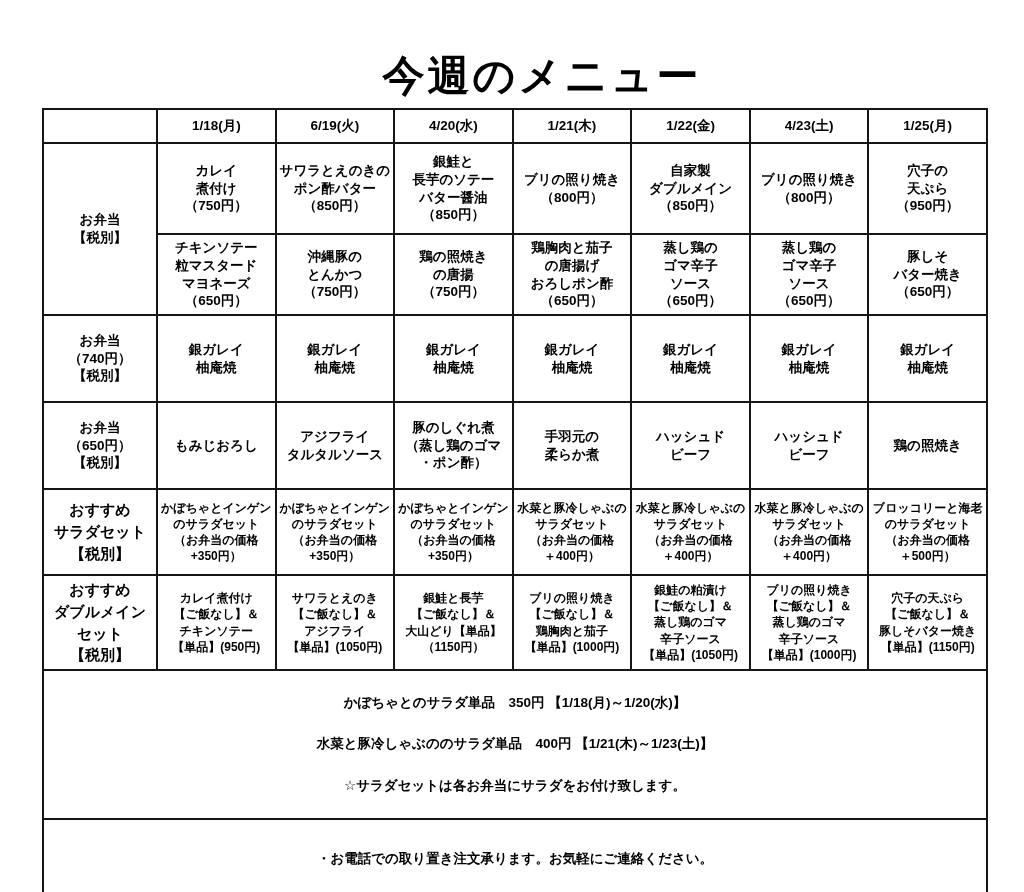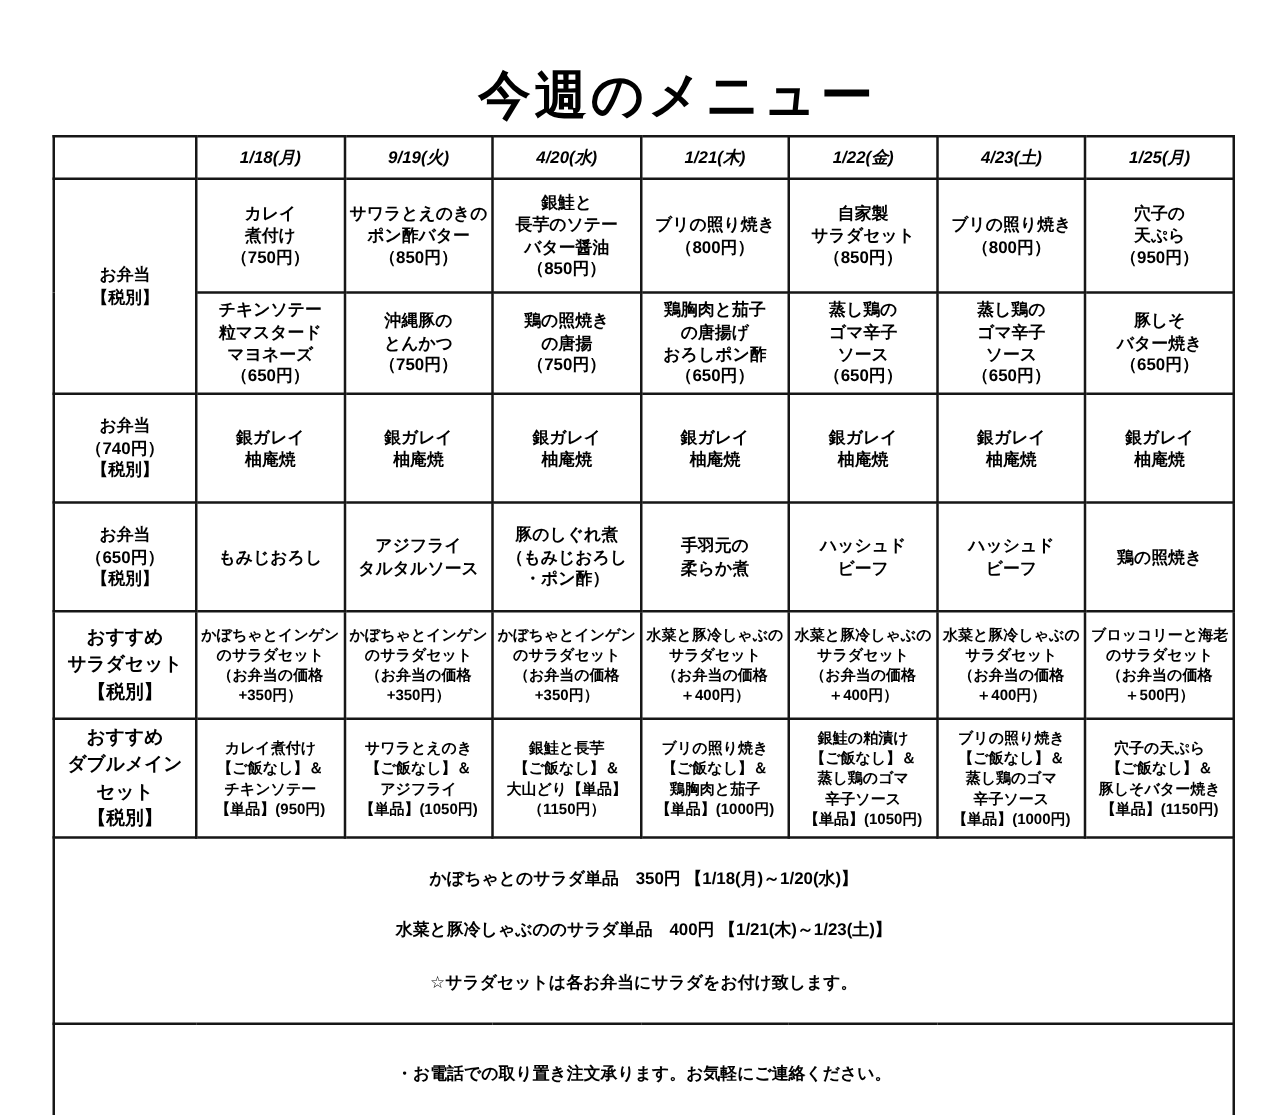--- a/index.html
+++ b/index.html
@@ -19,21 +19,21 @@
   }
   table.menu td{
     border:2px solid #161616;
     text-align:center;vertical-align:middle;
     white-space:pre-line;
     font-size:13.5px;line-height:1.32;
     padding:2px 1px;
     font-weight:bold;
     overflow:hidden;
   }
-  td.hdr{font-size:17px;font-style:italic;}
+  td.hdr{font-size:17px;}
   td.lbl{font-size:15px;line-height:1.45;}
   tr.small td{font-size:12px;line-height:1.34;}
   tr.small td.lbl{font-size:15px;line-height:1.45;}
   td.xs{font-size:12px;}
   tr.rh-hdr td{height:28px;}
   tr.rh-1a td{height:85px;}
   tr.rh-1b td{height:75px;}
   tr.rh-2 td{height:81px;}
   tr.rh-3 td{height:81px;}
   tr.rh-4 td{height:80px;}
@@ -55,21 +55,21 @@
 
 <table class="menu">
   <colgroup>
     <col style="width:114px">
     <col span="7">
   </colgroup>
   <tbody>
     <tr class="rh-hdr">
       <td class="lbl"></td>
       <td class="hdr">1/18(月)</td>
-      <td class="hdr">9/19(火)</td>
+      <td class="hdr">6/19(火)</td>
       <td class="hdr">4/20(水)</td>
       <td class="hdr">1/21(木)</td>
       <td class="hdr">1/22(金)</td>
       <td class="hdr">4/23(土)</td>
       <td class="hdr">1/25(月)</td>
     </tr>
     <tr class="rh-1a">
       <td class="lbl" rowspan="2">お弁当
 【税別】</td>
       <td>カレイ
@@ -78,21 +78,21 @@
       <td>サワラとえのきの
 ポン酢バター
 （850円）</td>
       <td class="xs">銀鮭と
 長芋のソテー
 バター醤油
 （850円）</td>
       <td>ブリの照り焼き
 （800円）</td>
       <td>自家製
-サラダセット
+ダブルメイン
 （850円）</td>
       <td>ブリの照り焼き
 （800円）</td>
       <td>穴子の
 天ぷら
 （950円）</td>
     </tr>
     <tr class="rh-1b">
       <td>チキンソテー
 粒マスタード
@@ -140,21 +140,21 @@
 柚庵焼</td>
     </tr>
     <tr class="rh-3">
       <td class="lbl">お弁当
 （650円）
 【税別】</td>
       <td>もみじおろし</td>
       <td>アジフライ
 タルタルソース</td>
       <td>豚のしぐれ煮
-（もみじおろし
+（蒸し鶏のゴマ
 ・ポン酢）</td>
       <td>手羽元の
 柔らか煮</td>
       <td>ハッシュド
 ビーフ</td>
       <td>ハッシュド
 ビーフ</td>
       <td>鶏の照焼き</td>
     </tr>
     <tr class="rh-4 small">

